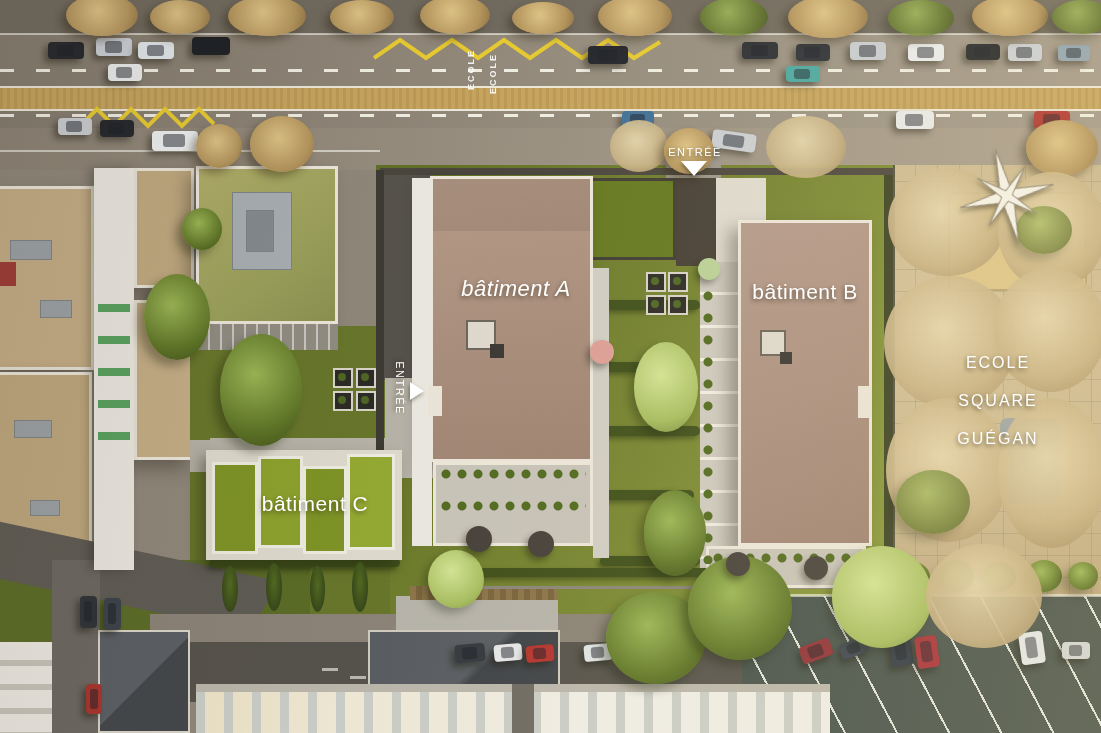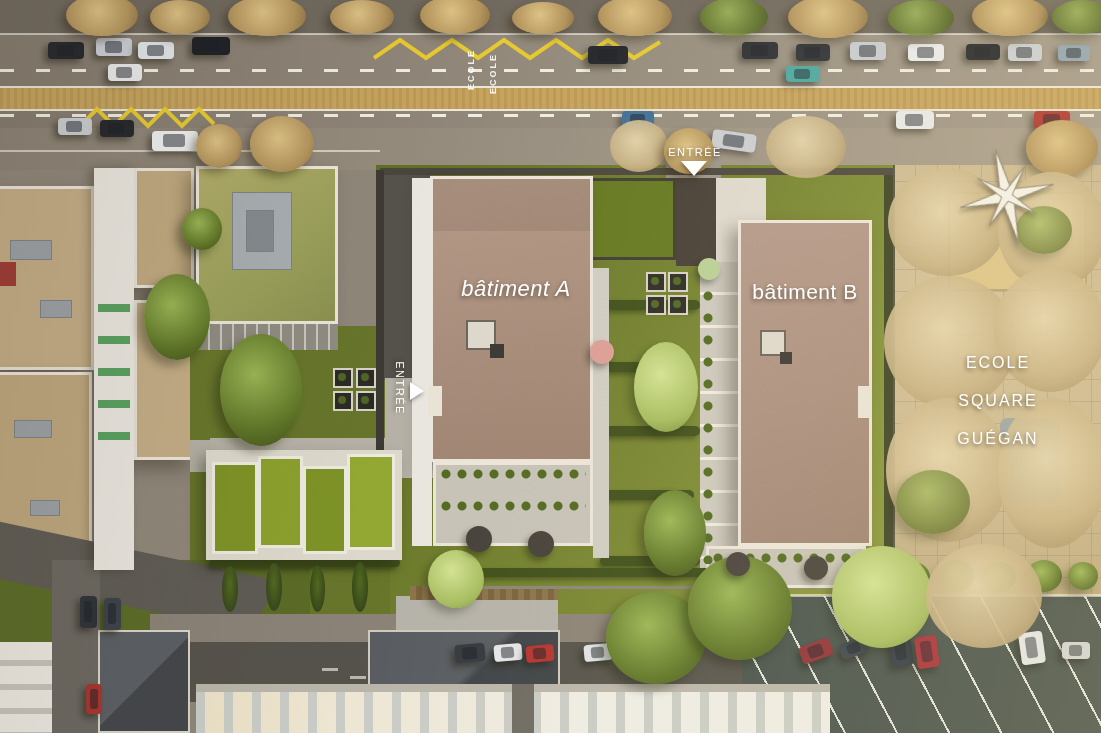--- a/index.html
+++ b/index.html
@@ -250,20 +250,21 @@
   <div class="lbl" style="left:368px;top:382px;width:64px;text-align:center;font-size:11px;letter-spacing:1.5px;
        transform:rotate(90deg);">ENTRÉE</div>
   <div class="tri-right" style="left:410px;top:382px;"></div>
 
   <div class="abs" style="left:206px;top:450px;width:196px;height:110px;background:#dcd8cc;z-index:23;
        box-shadow:-6px 7px 12px rgba(25,25,10,.35);"></div>
   <div class="abs" style="left:212px;top:462px;width:46px;height:92px;background:#7d9226;border:3px solid #eceadf;box-sizing:border-box;z-index:24;"></div>
   <div class="abs" style="left:258px;top:456px;width:45px;height:92px;background:#8aa02c;border:3px solid #eceadf;box-sizing:border-box;z-index:24;"></div>
   <div class="abs" style="left:303px;top:466px;width:44px;height:88px;background:#7d9226;border:3px solid #eceadf;box-sizing:border-box;z-index:24;"></div>
   <div class="abs" style="left:347px;top:454px;width:48px;height:96px;background:#93a832;border:3px solid #eceadf;box-sizing:border-box;z-index:24;"></div>
+  <div class="lbl" style="left:240px;top:492px;width:150px;text-align:center;font-size:21px;letter-spacing:.5px;">bâtiment C</div>
   <div class="hedge" style="left:210px;top:558px;width:190px;height:9px;"></div>
   <div class="cypress" style="left:222px;top:566px;width:16px;height:46px;"></div>
   <div class="cypress" style="left:266px;top:563px;width:16px;height:48px;"></div>
   <div class="cypress" style="left:310px;top:566px;width:15px;height:46px;"></div>
   <div class="cypress" style="left:352px;top:562px;width:16px;height:50px;"></div>
 
   <div class="hedge" style="left:446px;top:568px;width:438px;height:9px;"></div>
   <div class="abs" style="left:436px;top:586px;width:456px;height:3px;background:#8a857a;z-index:7;"></div>
   <div class="tree t-lgreen" style="left:428px;top:550px;width:56px;height:58px;"></div>
 

